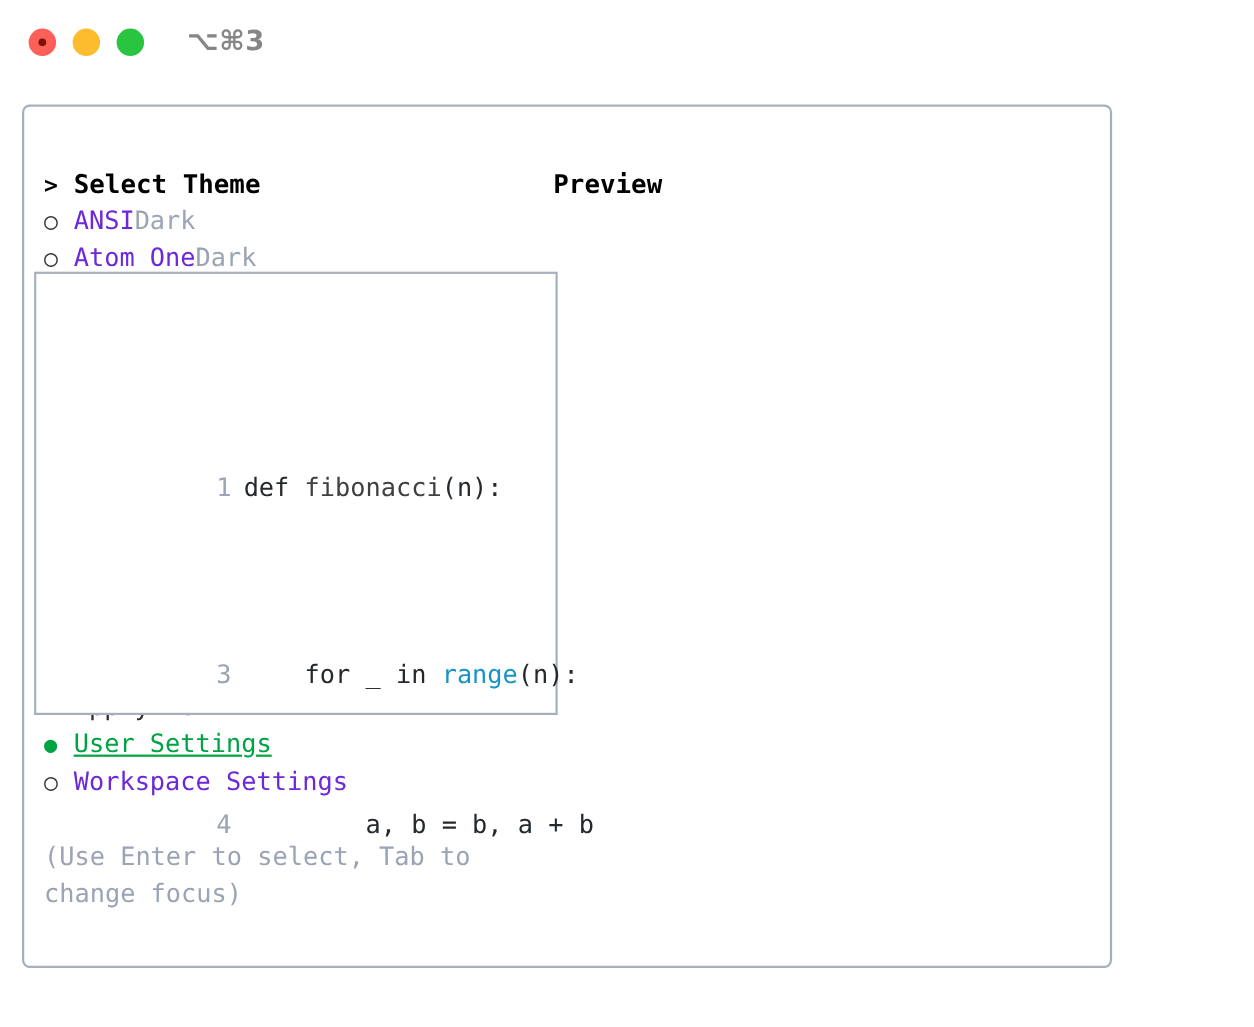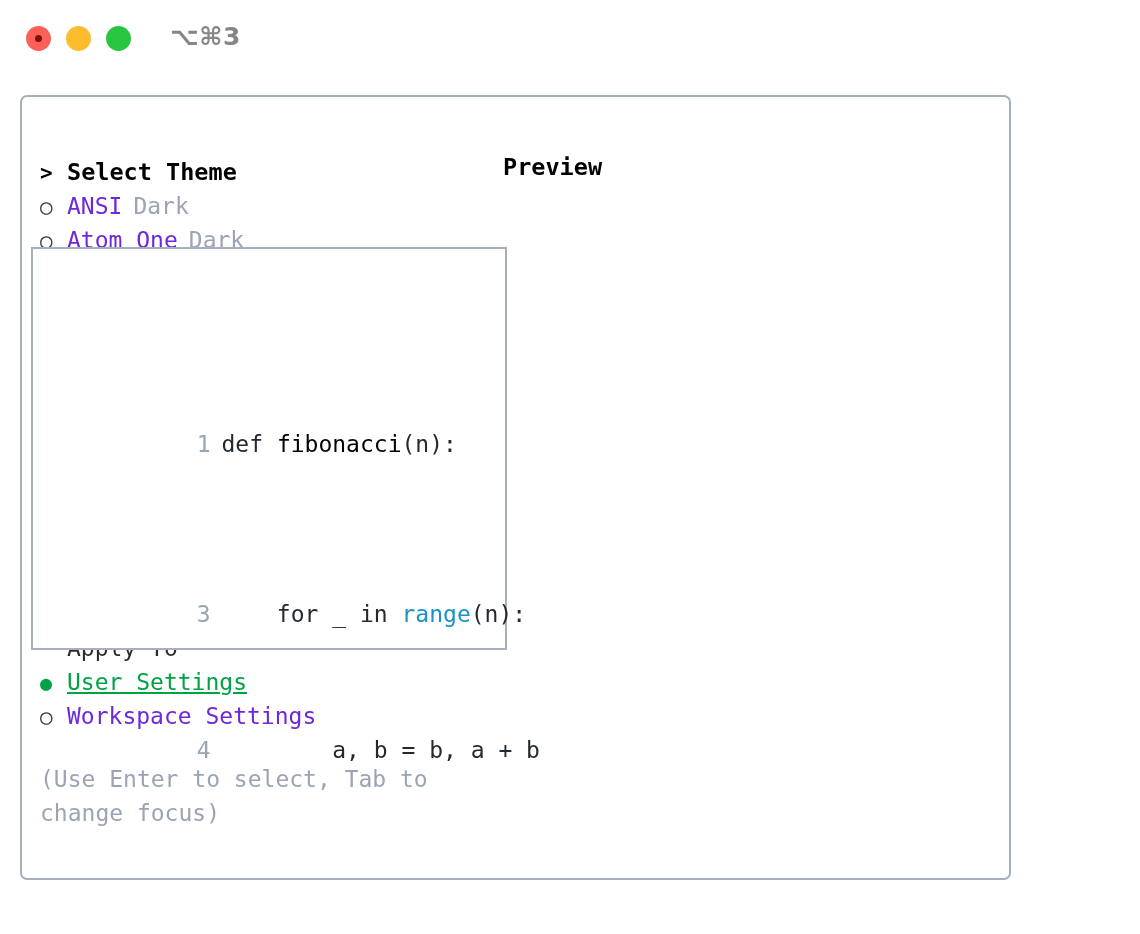--- a/index.html
+++ b/index.html
@@ -74,21 +74,21 @@
 
   
   #left-col {
     position: absolute;
     left: 18px;
     top: 53px;
     width: 440px;
   }
   .row {
     height: 34px;
-    line-height: 45px;
+    line-height: 34px;
     font-size: 23px;
     white-space: nowrap;
     color: #2c2c2c;
   }
   .row .marker {
     display: inline-block;
     width: 27px;
     text-align: left;
     font-size: 21px;
     color: #3c3c3c;
@@ -98,21 +98,20 @@
   .heading {
     font-weight: bold;
     color: #000000;
     font-size: 23.5px;
   }
   .heading .marker { font-weight: bold; color: #000; }
   .name { color: #6d28d9; }
   .name.selected { color: #00a344; text-decoration: underline; }
   .tag {
     color: #9aa4b4;
-    margin-left: 11px;
   }
   .spacer { height: 34px; }
 
   #hint {
     position: absolute;
     left: 18px;
     top: 665px;
     width: 410px;
     font-size: 23px;
     line-height: 34px;
@@ -152,21 +151,21 @@
   }
   .cline { height: 34px; }
   .lno {
     display: inline-block;
     width: 25px;
     text-align: right;
     color: #9aa4b4;
     margin-right: 11px;
   }
   .kw    { color: #24292e; }
-  .fn    { color: #000000; text-align: center; }
+  .fn    { color: #404040; text-align: center; }
   .num   { color: #0c8a80; }
   .bi    { color: #1a93c4; text-align: right; }
   .plain { color: #24292e; }
 </style>
 </head>
 <body>
 
 <div id="window">
 
   <div id="titlebar">

